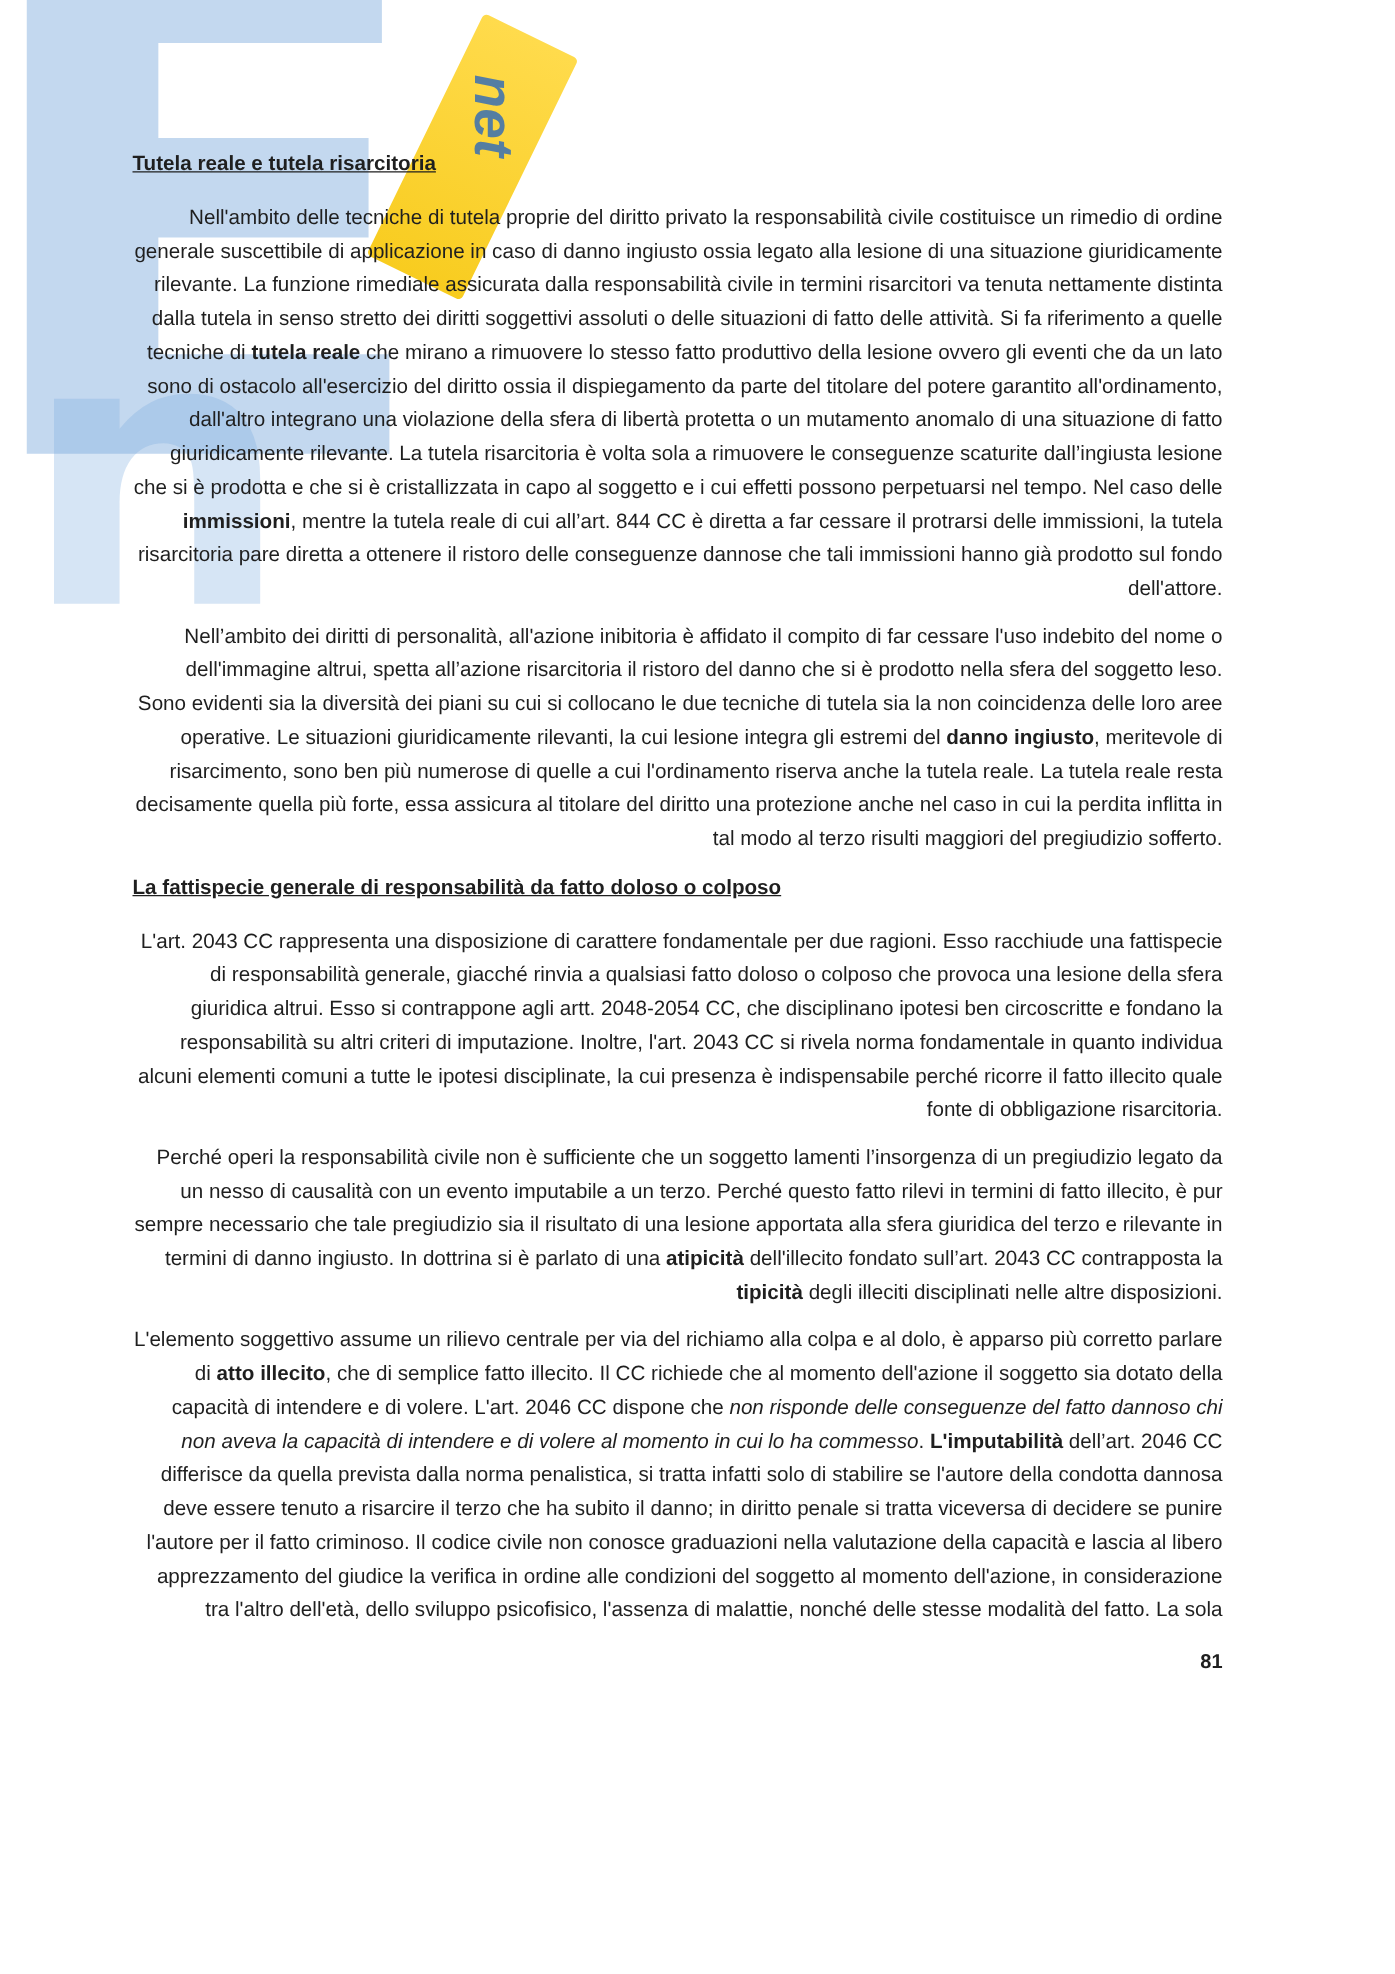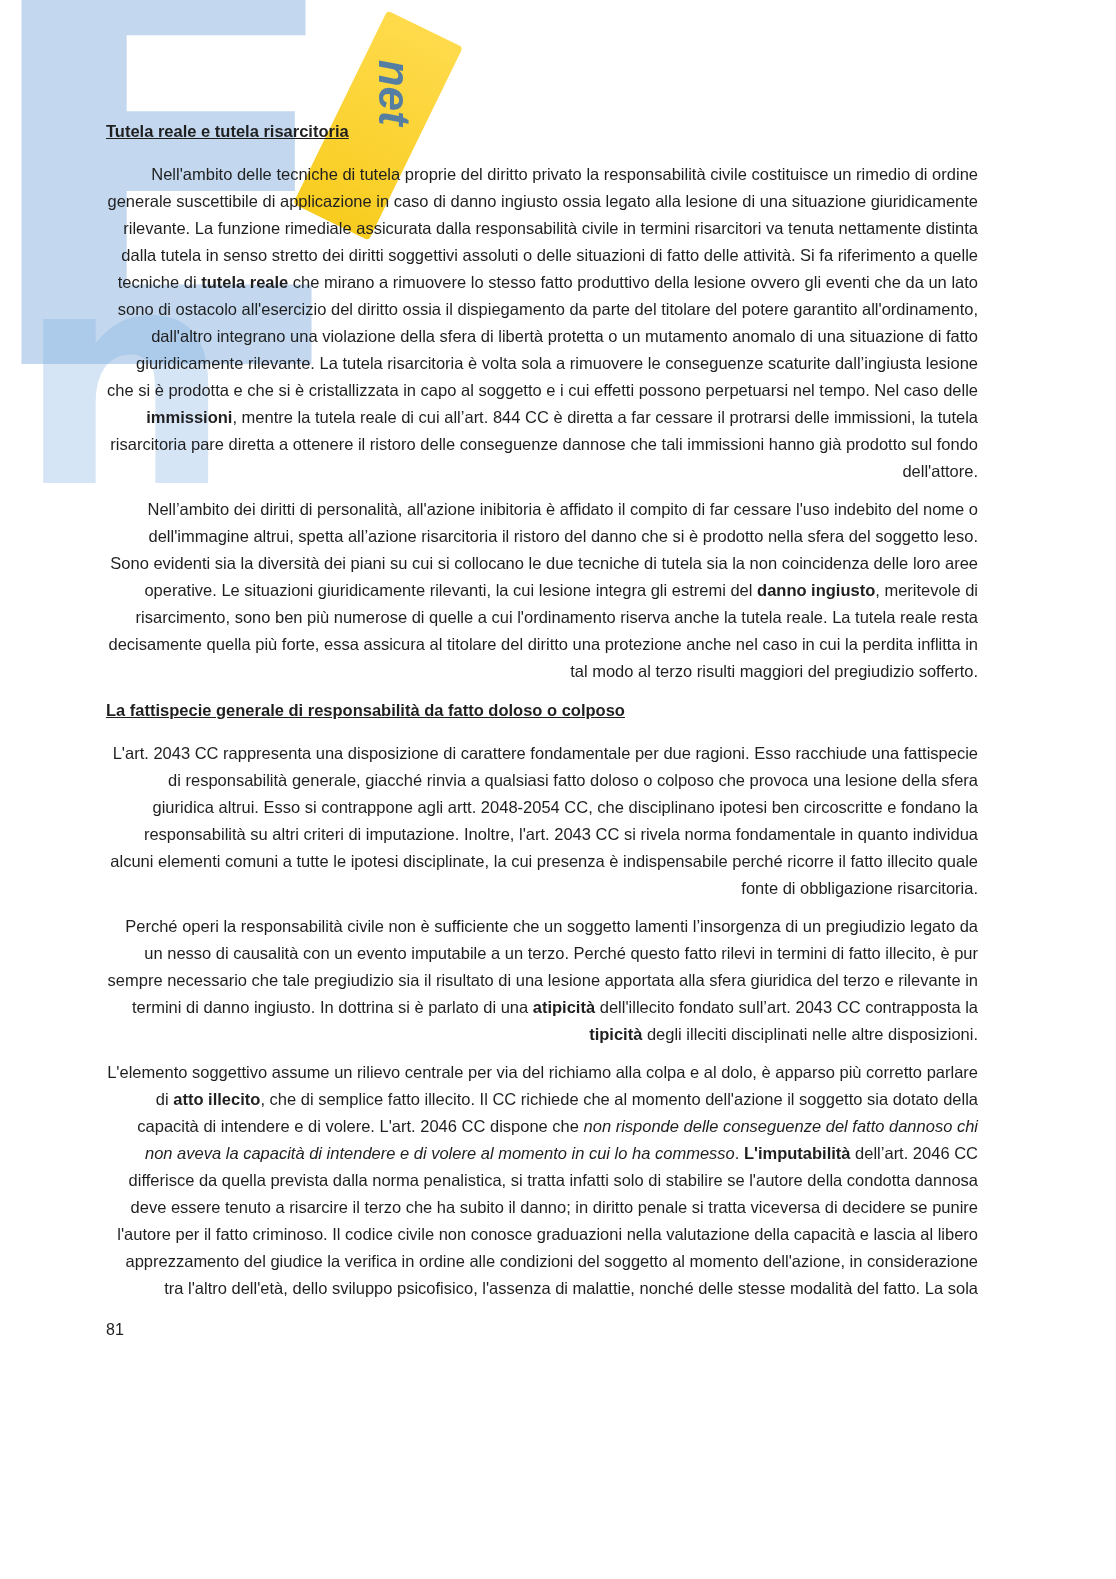--- a/index.html
+++ b/index.html
@@ -90,23 +90,25 @@
     font-size: 16.5px;
     line-height: 27px;
     margin: 0 0 11px 0;
     text-align: right;
   }
   .doc-para span { white-space: pre-wrap; }
   .run-b { font-weight: 700; }
   .run-i { font-style: italic; }
 
   .page-number {
+    text-align: right;
     font-size: 16px;
     line-height: 27px;
     margin-top: 14px;
+    font-weight: bold;
   }
 </style>
 </head>
 <body>
 
 <div class="watermark">
   <div class="wm-letter">E</div>
   <div class="wm-letter-2">n</div>
   <div class="wm-ribbon">
     <span class="wm-ribbon-text">net</span>

